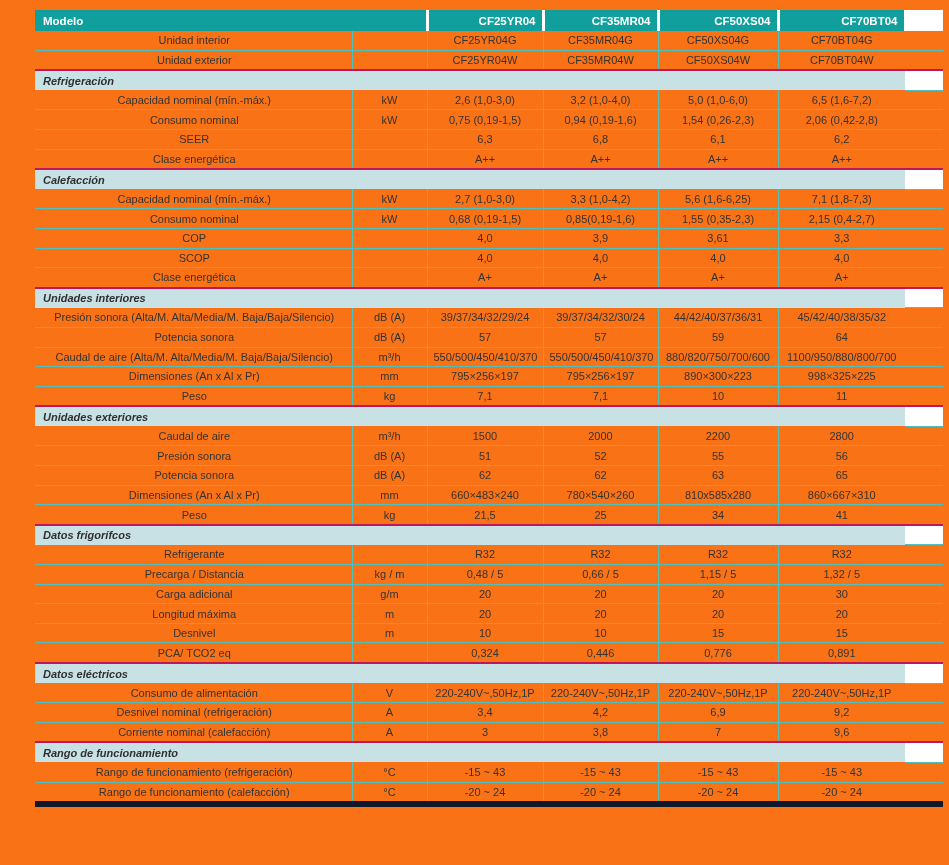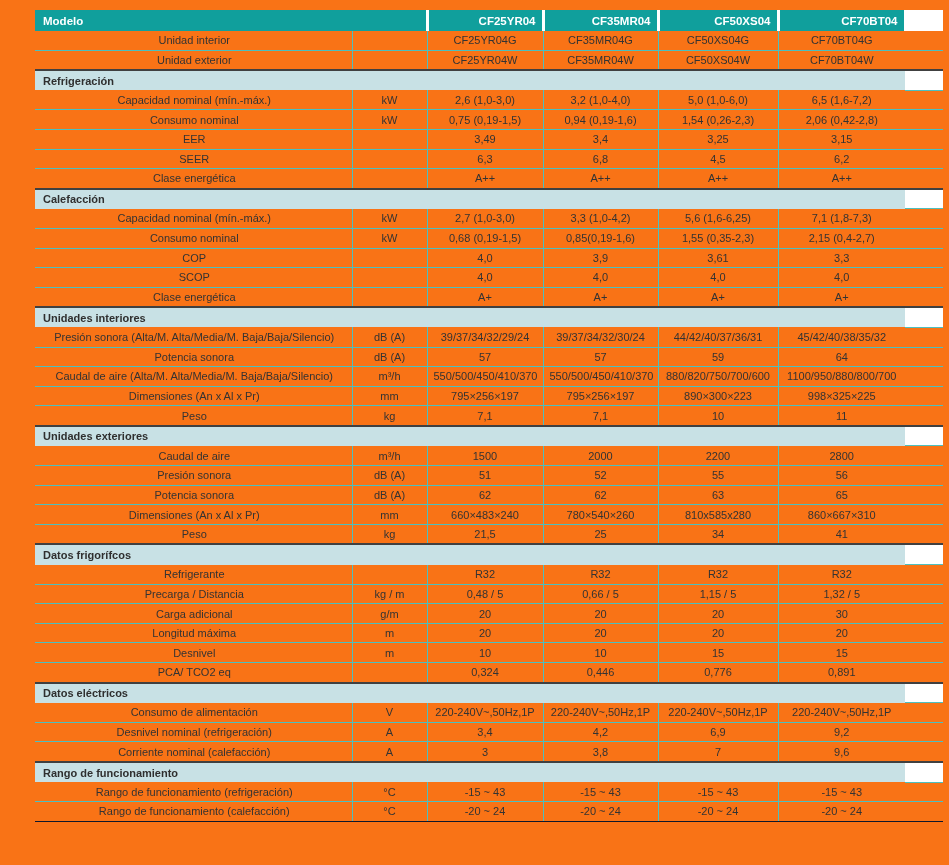--- a/index.html
+++ b/index.html
@@ -55,33 +55,33 @@
     overflow: hidden;
   }
   tr.data td { border-bottom: 1px solid #4cc0c0; }
   tr.data td.label { text-align: center; padding-left: 8px; }
   tr.data td.unit,
   tr.data td.value { text-align: center; }
   tr.data td.unit,
   tr.data td.value { border-left: 1px solid #4cc0c0; }
   tr.data td.spacer { border-left: none; }
 
-  tr.section td { border-top: 2px solid #404040; }
+  tr.section td { border-top: 2px solid #be185d; font-style: italic; }
   tr.section td.section-label {
     background: #c8e1e5;
     font-weight: bold;
     text-align: left;
     padding-left: 8px;
     color: #2f2f2f;
   }
   tr.section td.spacer {
     background: #ffffff;
     border-bottom: 1px solid #4cc0c0;
   }
-  tr.data:last-child td { border-bottom: 1px solid #0f172a; }
+  tr.data:last-child td { border-bottom: 6px solid #0f172a; }
 </style>
 </head>
 <body>
 
 <div class="sheet">
   <table class="spec">
     <colgroup>
       <col class="c-label">
       <col class="c-unit">
       <col class="c-v1">
@@ -135,34 +135,25 @@
         <tr class="data">
           <td class="label">Consumo nominal</td>
           <td class="unit">kW</td>
           <td class="value">0,75 (0,19-1,5)</td>
           <td class="value">0,94 (0,19-1,6)</td>
           <td class="value">1,54 (0,26-2,3)</td>
           <td class="value">2,06 (0,42-2,8)</td>
           <td class="spacer"></td>
         </tr>
         <tr class="data">
-          <td class="label">EER</td>
-          <td class="unit"></td>
-          <td class="value">3,49</td>
-          <td class="value">3,4</td>
-          <td class="value">3,25</td>
-          <td class="value">3,15</td>
-          <td class="spacer"></td>
-        </tr>
-        <tr class="data">
           <td class="label">SEER</td>
           <td class="unit"></td>
           <td class="value">6,3</td>
           <td class="value">6,8</td>
-          <td class="value">4,5</td>
+          <td class="value">6,1</td>
           <td class="value">6,2</td>
           <td class="spacer"></td>
         </tr>
         <tr class="data">
           <td class="label">Clase energética</td>
           <td class="unit"></td>
           <td class="value">A++</td>
           <td class="value">A++</td>
           <td class="value">A++</td>
           <td class="value">A++</td>

